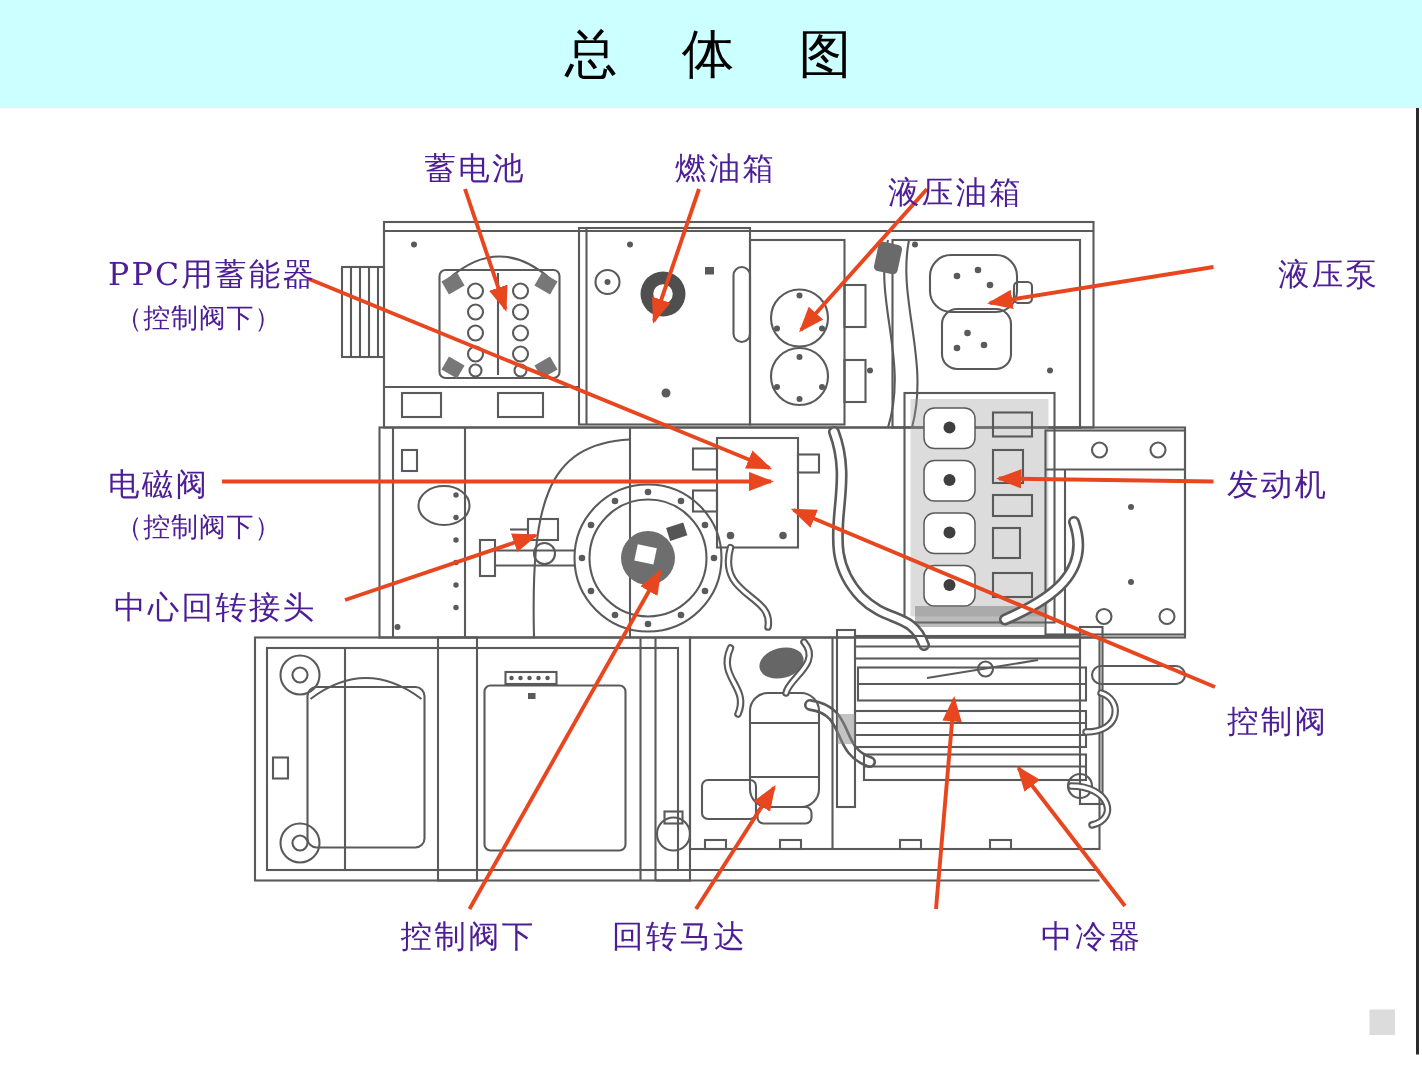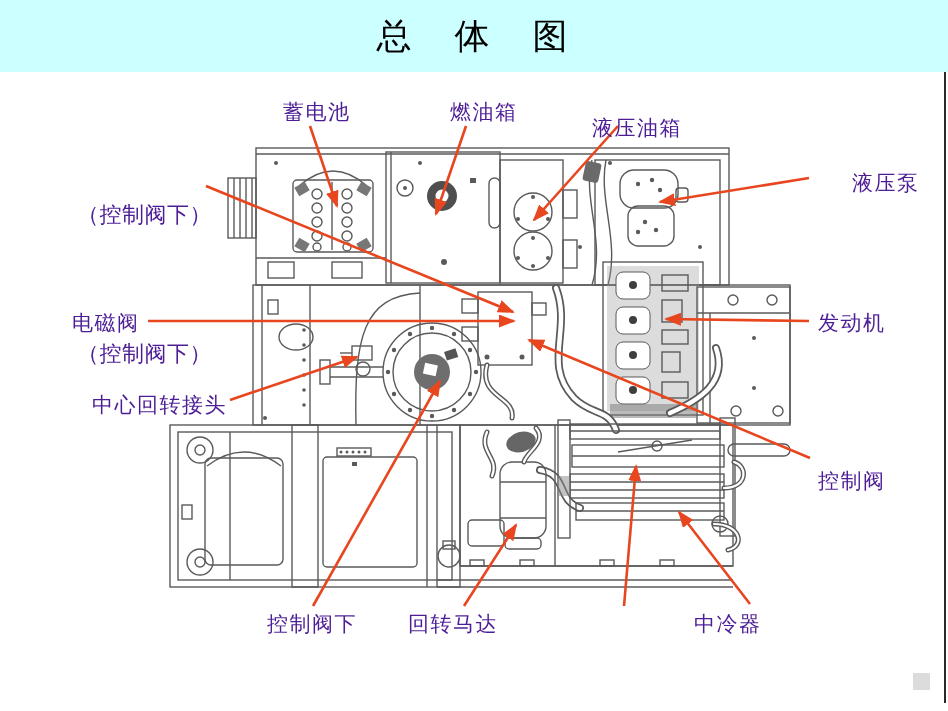--- a/index.html
+++ b/index.html
@@ -11,21 +11,21 @@
     position:absolute;left:0;top:0;width:948px;height:72px;background:#ccffff;
     display:flex;align-items:center;justify-content:center;
   }
   .title{
     font-size:35px;color:#000;letter-spacing:4px;font-weight:500;white-space:nowrap;
   }
   .diagram-svg{position:absolute;left:0;top:0;}
   .lbl{
     position:absolute;font-size:21px;color:#4c1d95;white-space:nowrap;letter-spacing:1.5px;
   }
-  .lbl.sub{font-size:22px;letter-spacing:0.5px;}
+  .lbl.sub{font-size:18px;letter-spacing:0.5px;}
   .d{stroke:#5a5a5a;fill:none;stroke-width:1.4;}
   .df{fill:#5a5a5a;stroke:none;}
   .tube{stroke:#5a5a5a;stroke-width:8;fill:none;stroke-linecap:round;}
   .tubecore{stroke:#ffffff;stroke-width:4.5;fill:none;stroke-linecap:round;}
   .thintube{stroke:#5a5a5a;stroke-width:5;fill:none;stroke-linecap:round;}
   .thincore{stroke:#ffffff;stroke-width:2.2;fill:none;stroke-linecap:round;}
   .arrow{stroke:#e8461f;stroke-width:2.6;fill:none;}
   .right-edge{position:absolute;left:944px;top:72px;width:2px;height:631px;background:#2a2a2a;}
   .corner-square{position:absolute;left:913px;top:673px;width:17px;height:17px;background:#dcdcdc;}
 </style>
@@ -306,24 +306,25 @@
       <line class="arrow" x1="464" y1="606" x2="516" y2="525" marker-end="url(#ah)"></line>
       <line class="arrow" x1="624" y1="606" x2="636" y2="466" marker-end="url(#ah)"></line>
       <line class="arrow" x1="750" y1="604" x2="679" y2="512" marker-end="url(#ah)"></line>
     </g>
   </svg>
 
   <div class="lbl" style="left:283px;top:98px">蓄电池</div>
   <div class="lbl" style="left:450px;top:98px">燃油箱</div>
   <div class="lbl" style="left:592px;top:114px">液压油箱</div>
   <div class="lbl" style="left:852px;top:169px">液压泵</div>
+  <div class="lbl" style="left:72px;top:169px">PPC用蓄能器</div>
   <div class="lbl sub" style="left:77px;top:200px">（控制阀下）</div>
   <div class="lbl" style="left:72px;top:309px">电磁阀</div>
   <div class="lbl sub" style="left:77px;top:339px">（控制阀下）</div>
-  <div class="lbl" style="left:92px;top:391px">中心回转接头</div>
+  <div class="lbl" style="left:76px;top:391px">中心回转接头</div>
   <div class="lbl" style="left:818px;top:309px">发动机</div>
   <div class="lbl" style="left:818px;top:467px">控制阀</div>
   <div class="lbl" style="left:267px;top:610px">控制阀下</div>
   <div class="lbl" style="left:408px;top:610px">回转马达</div>
   <div class="lbl" style="left:694px;top:610px">中冷器</div>
 
   <div class="right-edge"></div>
   <div class="corner-square"></div>
 
 </div>

